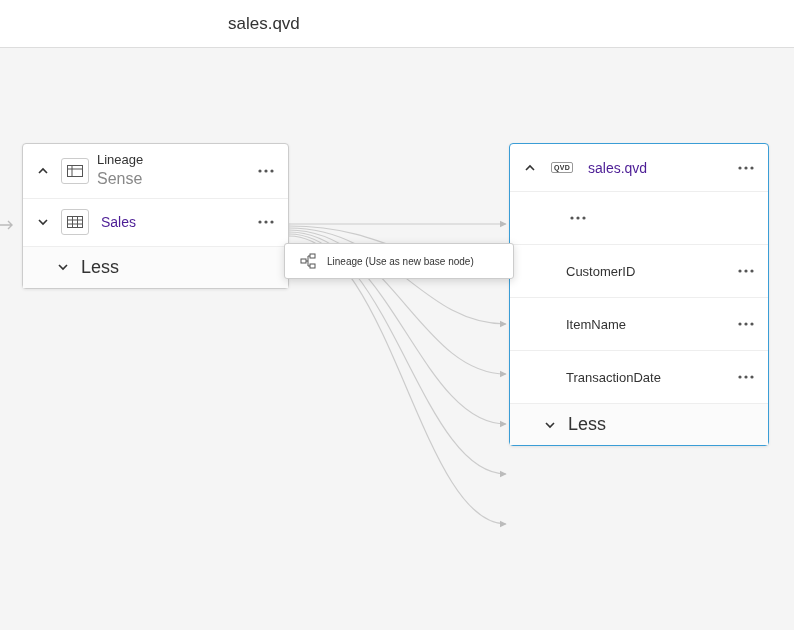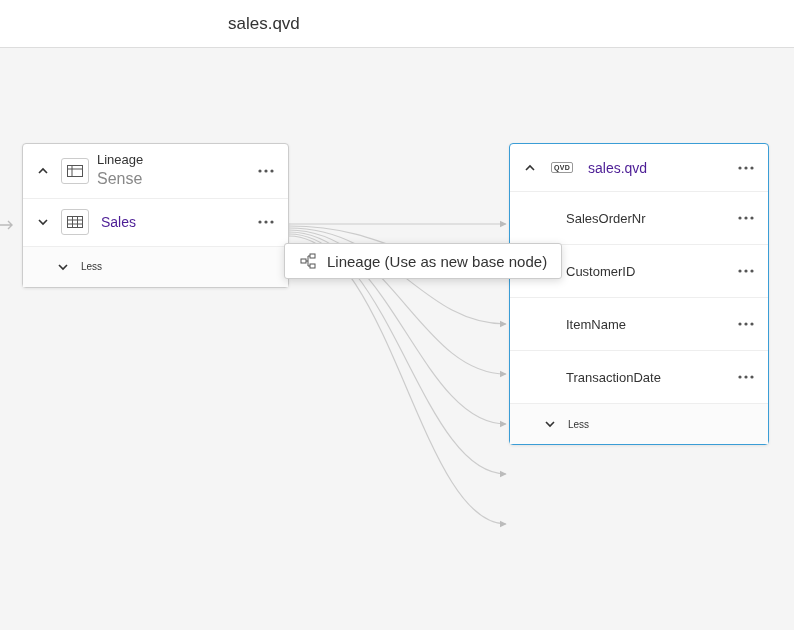--- a/index.html
+++ b/index.html
@@ -126,39 +126,39 @@
       color: #333;
       flex: 1;
     }
     .less-row {
       display: flex;
       align-items: center;
       padding: 10px 10px 10px 30px;
       background: #fbfbfb;
     }
     .less-label {
-      font-size: 10px;
+      font-size: 18px;
       color: #333;
       padding-left: 8px;
     }
     .context-menu {
       position: absolute;
       background: #fff;
       border: 1px solid #ccc;
       border-radius: 3px;
       box-shadow: 0 2px 8px rgba(0,0,0,0.15);
       z-index: 10;
       min-width: 230px;
     }
     .menu-item {
       display: flex;
       align-items: center;
       padding: 8px 14px;
       cursor: pointer;
-      font-size: 15px;
+      font-size: 10px;
       color: #333;
     }
     .menu-icon {
       width: 18px;
       height: 18px;
       margin-right: 10px;
       display: flex;
       align-items: center;
       justify-content: center;
     }
@@ -302,21 +302,20 @@
       <span class="label-single">sales.qvd</span>
       <div class="dots">
         <svg viewBox="0 0 16 4">
             <circle cx="2" cy="2" r="1.6" fill="#555"></circle>
             <circle cx="8" cy="2" r="1.6" fill="#555"></circle>
             <circle cx="14" cy="2" r="1.6" fill="#555"></circle>
           </svg>
       </div>
     </div>
     <div class="field-row">
-      <span class="field-label">SalesOrderNr</span>
       <div class="dots">
           <svg viewBox="0 0 16 4">
             <circle cx="2" cy="2" r="1.6" fill="#555"></circle>
             <circle cx="8" cy="2" r="1.6" fill="#555"></circle>
             <circle cx="14" cy="2" r="1.6" fill="#555"></circle>
           </svg>
         </div>
     </div>
     <div class="field-row">
       <span class="field-label">CustomerID</span>

